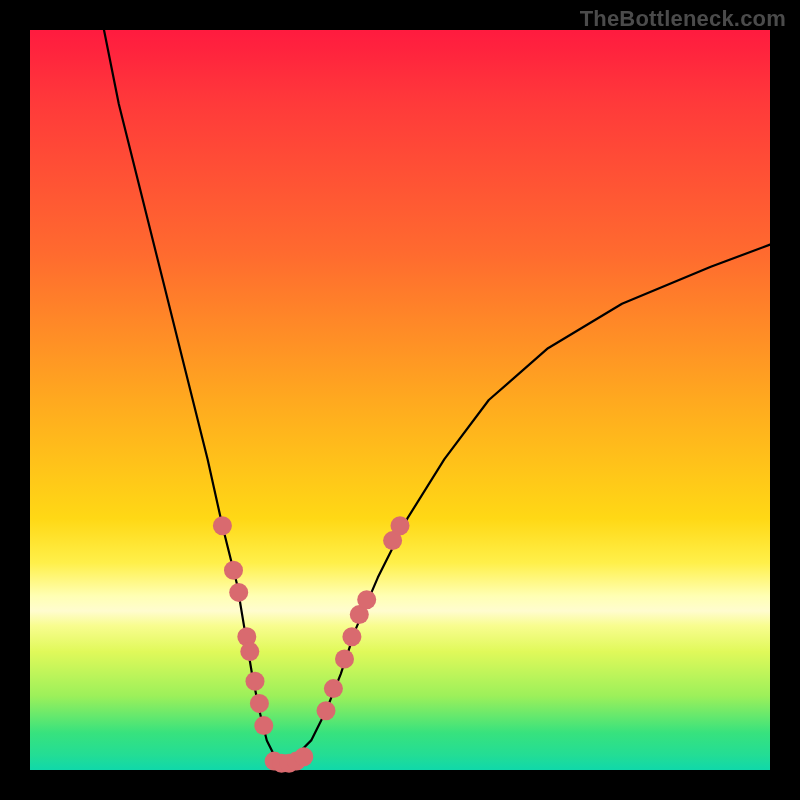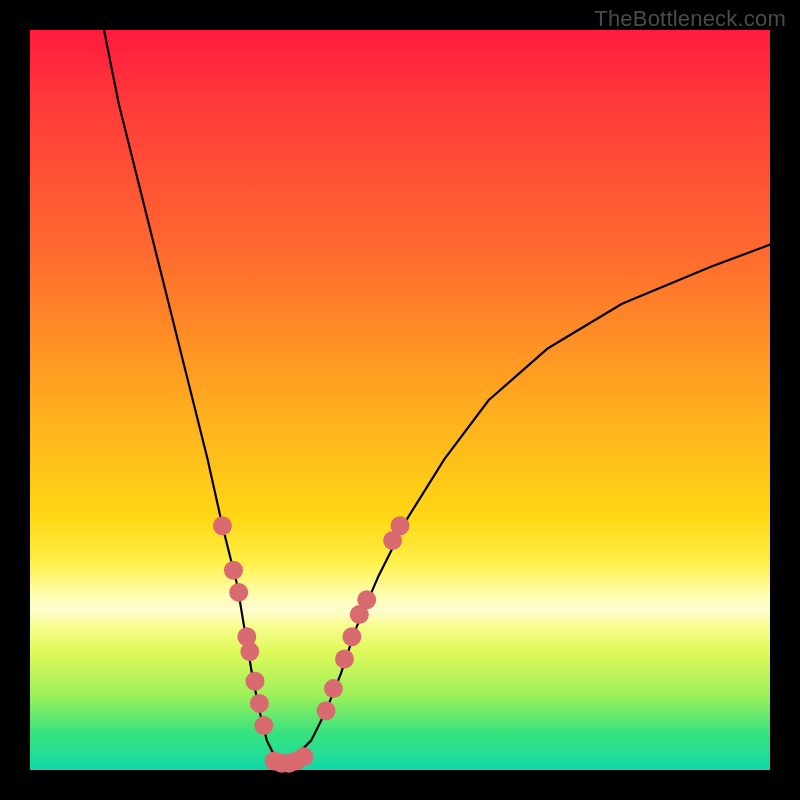--- a/index.html
+++ b/index.html
@@ -42,21 +42,21 @@
       #10d8aa 100%
     );
   }
   .watermark {
     position: absolute;
     top: 6px;
     right: 14px;
     color: #4b4b4b;
     font-size: 22px;
     letter-spacing: 0.2px;
-    font-weight: 400;
+    font-weight: 700;
     user-select: none;
   }
   svg.curves {
     position: absolute;
     left: 0;
     top: 0;
     width: 740px;
     height: 740px;
     overflow: visible;
   }

